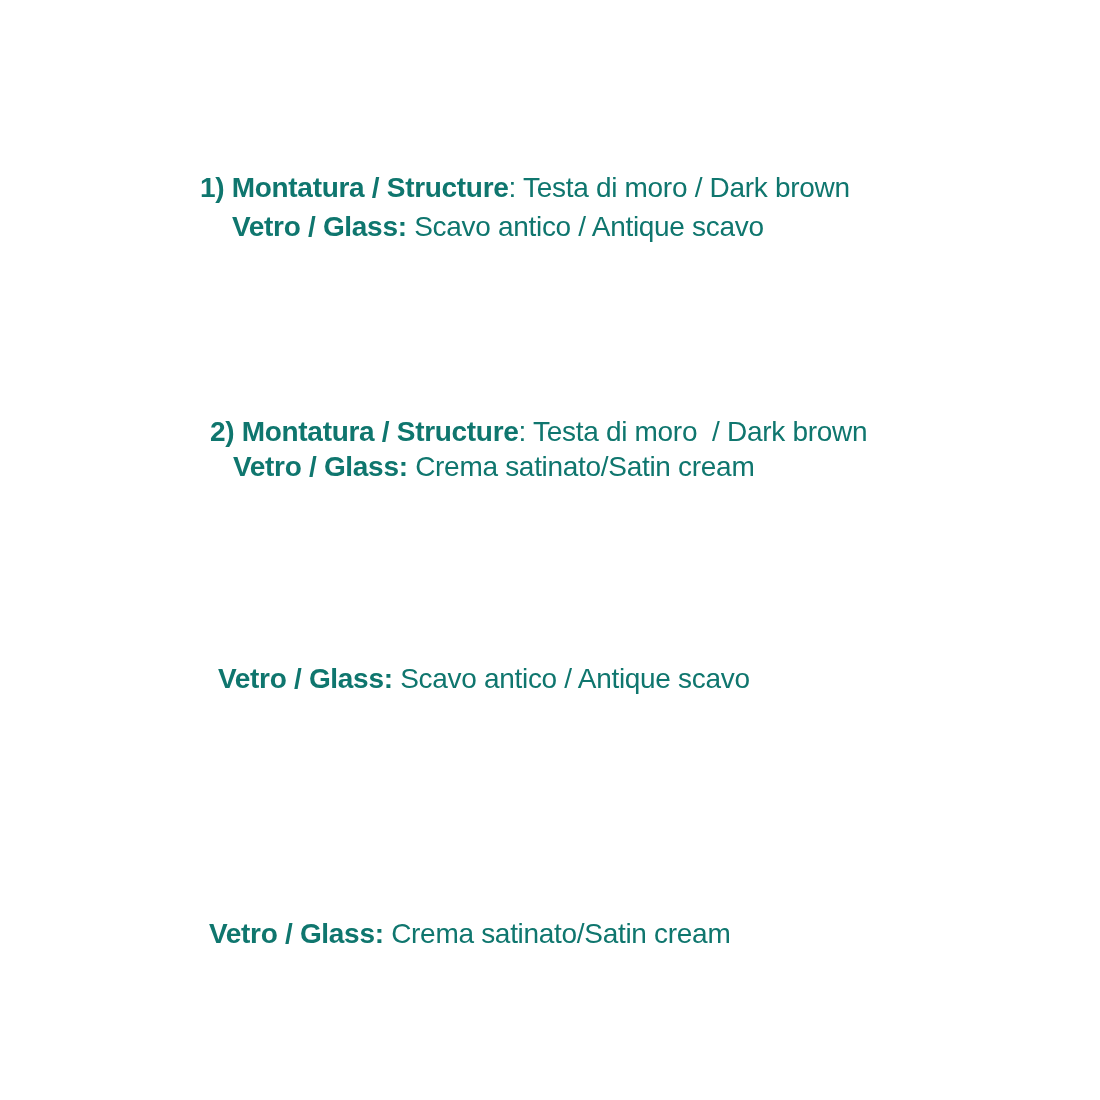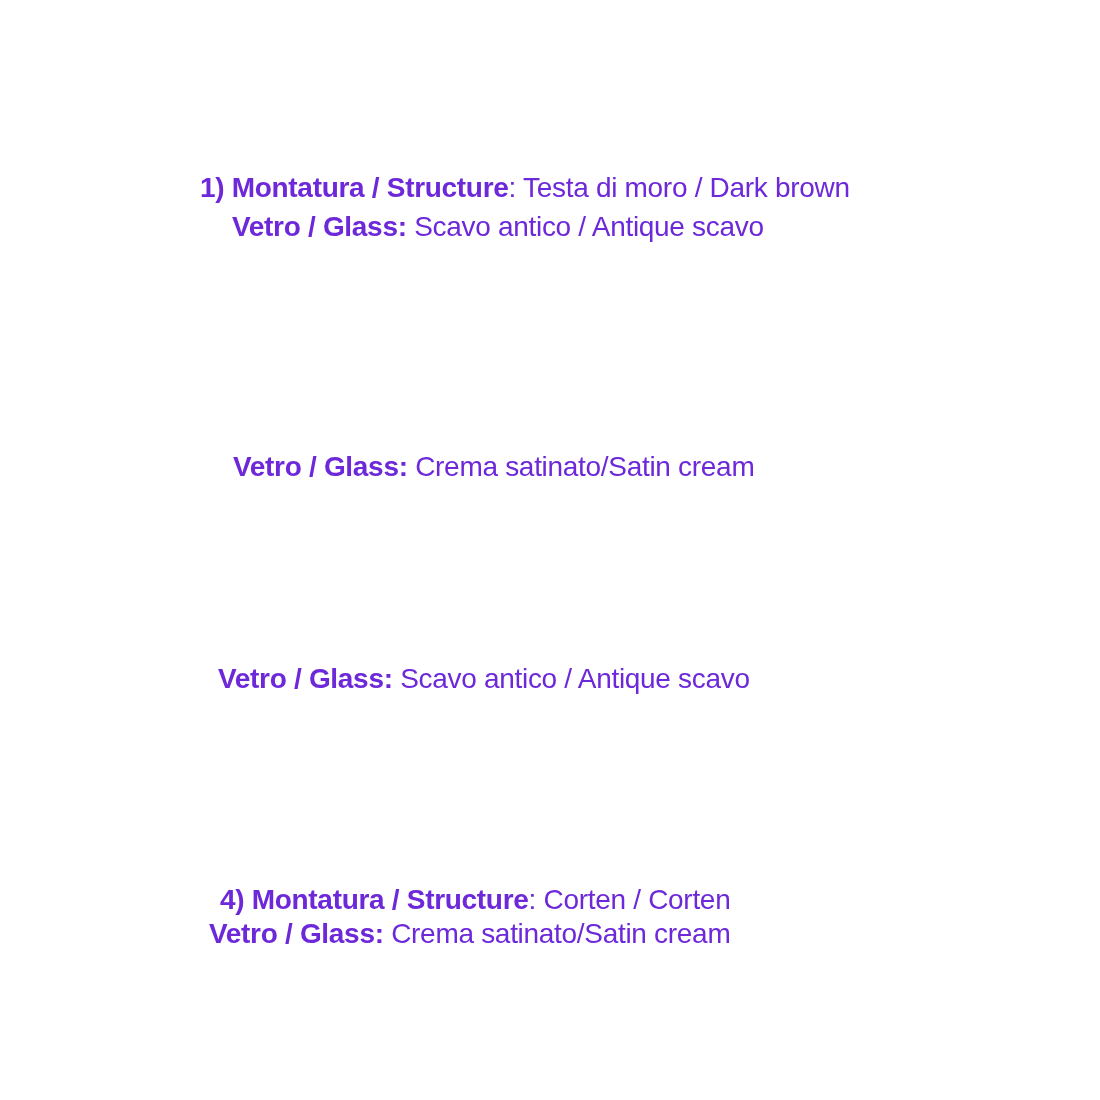--- a/index.html
+++ b/index.html
@@ -16,21 +16,21 @@
   }
   .page {
     position: absolute;
     inset: 0;
     background: #ffffff;
   }
   .line {
     position: absolute;
     font-size: 28px;
     line-height: 34px;
-    color: #6d28d9;
+    color: #0f766e;
     letter-spacing: -0.3px;
     white-space: pre;
   }
   .line .lbl {
     font-weight: 700;
     white-space: pre;
   }
   .line .val {
     font-weight: 400;
     white-space: pre;
@@ -53,28 +53,28 @@
 
 <div class="page">
 
   <div class="line e1-l1">
     <span class="lbl">1) Montatura / Structure</span><span class="val">: Testa di moro / Dark brown</span>
   </div>
   <div class="line e1-l2">
     <span class="lbl">Vetro / Glass:</span><span class="val"> Scavo antico / Antique scavo</span>
   </div>
 
+  <div class="line e2-l1">
+    <span class="lbl">2) Montatura / Structure</span><span class="val">: Testa di moro  / Dark brown</span>
+  </div>
   <div class="line e2-l2">
     <span class="lbl">Vetro / Glass:</span><span class="val"> Crema satinato/Satin cream</span>
   </div>
 
   <div class="line e3-l2">
     <span class="lbl">Vetro / Glass:</span><span class="val"> Scavo antico / Antique scavo</span>
   </div>
 
-  <div class="line e4-l1">
-    <span class="lbl">4) Montatura / Structure</span><span class="val">: Corten / Corten</span>
-  </div>
   <div class="line e4-l2">
     <span class="lbl">Vetro / Glass:</span><span class="val"> Crema satinato/Satin cream</span>
   </div>
 
 </div>
 
 </body></html>

